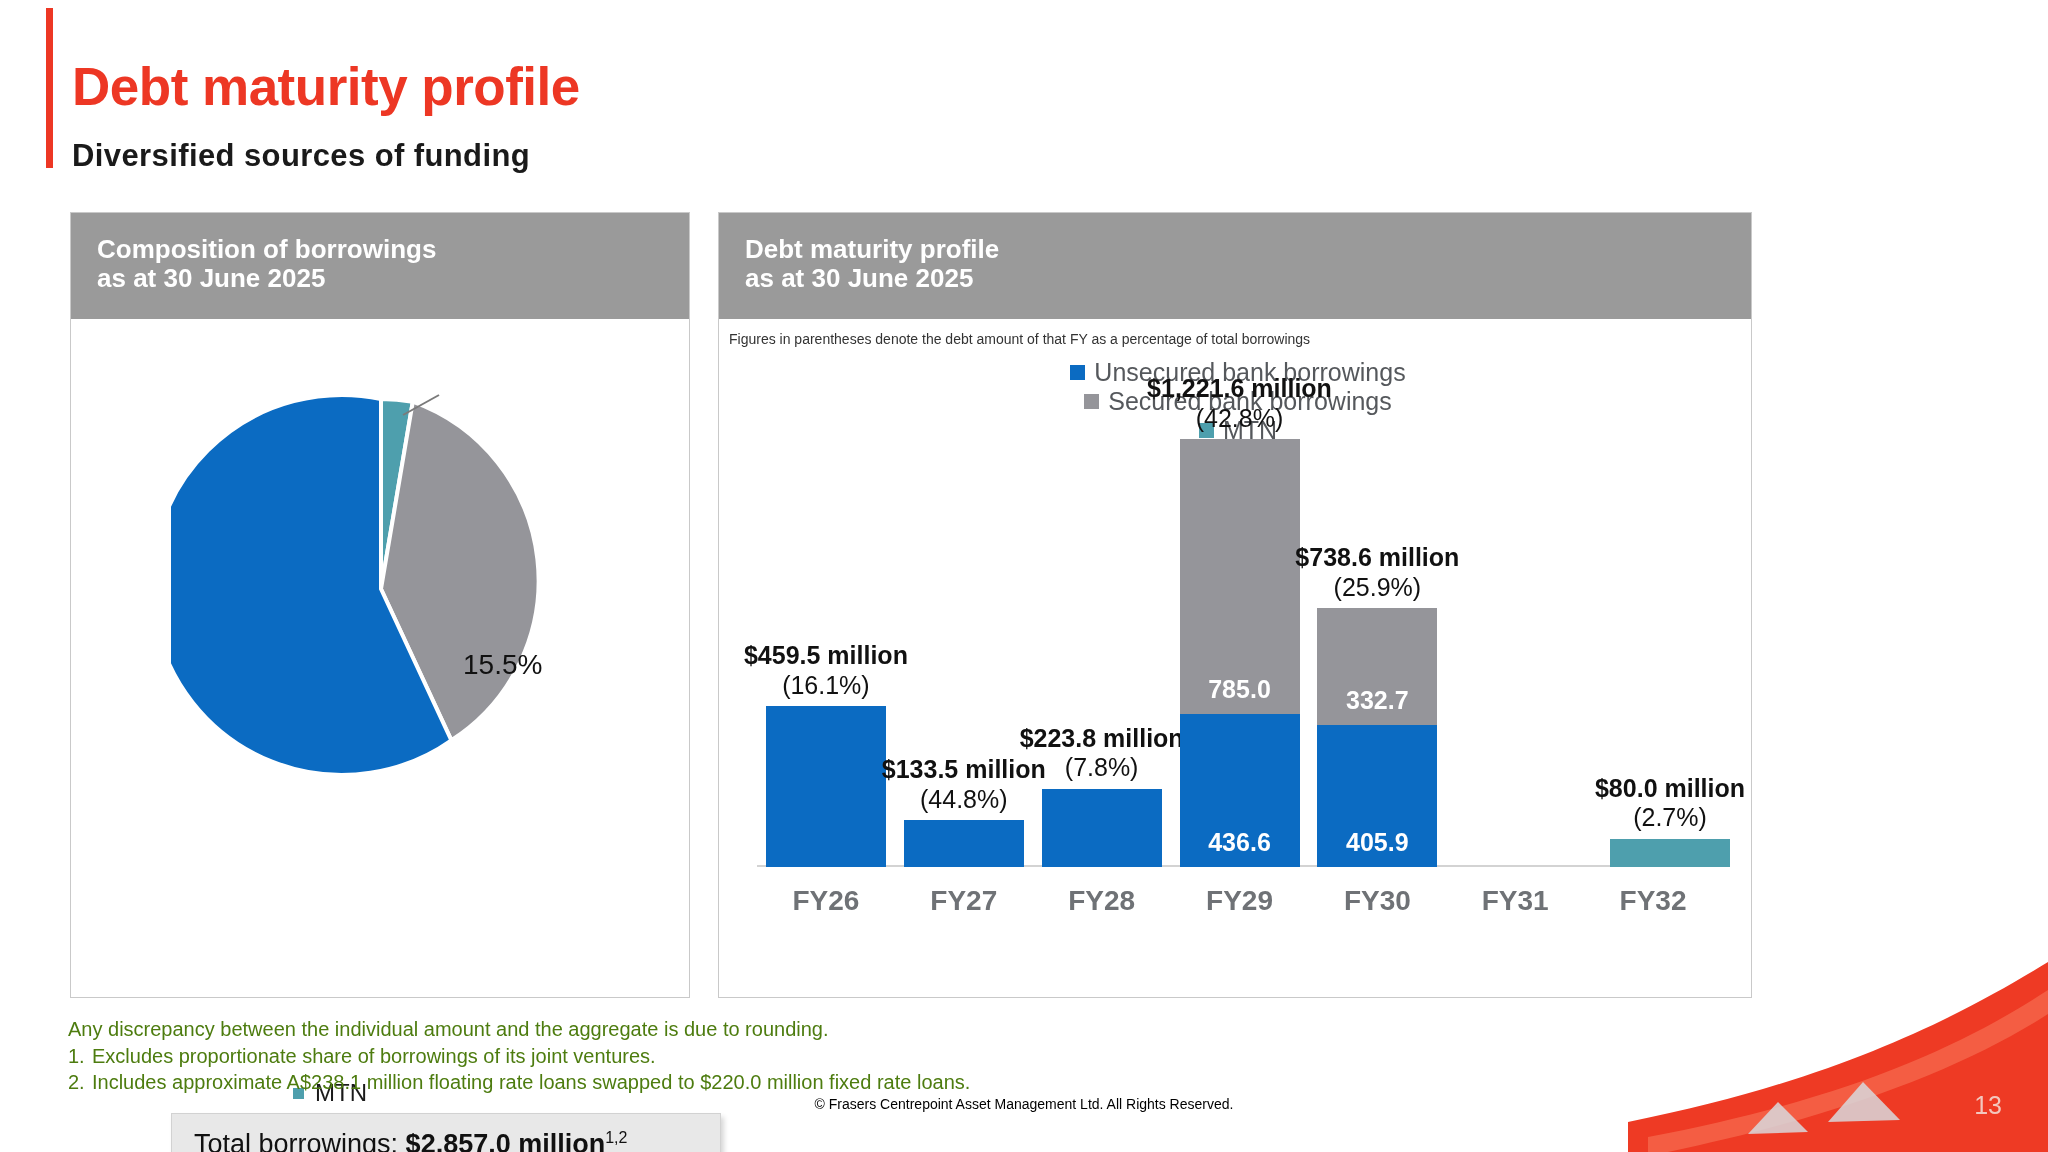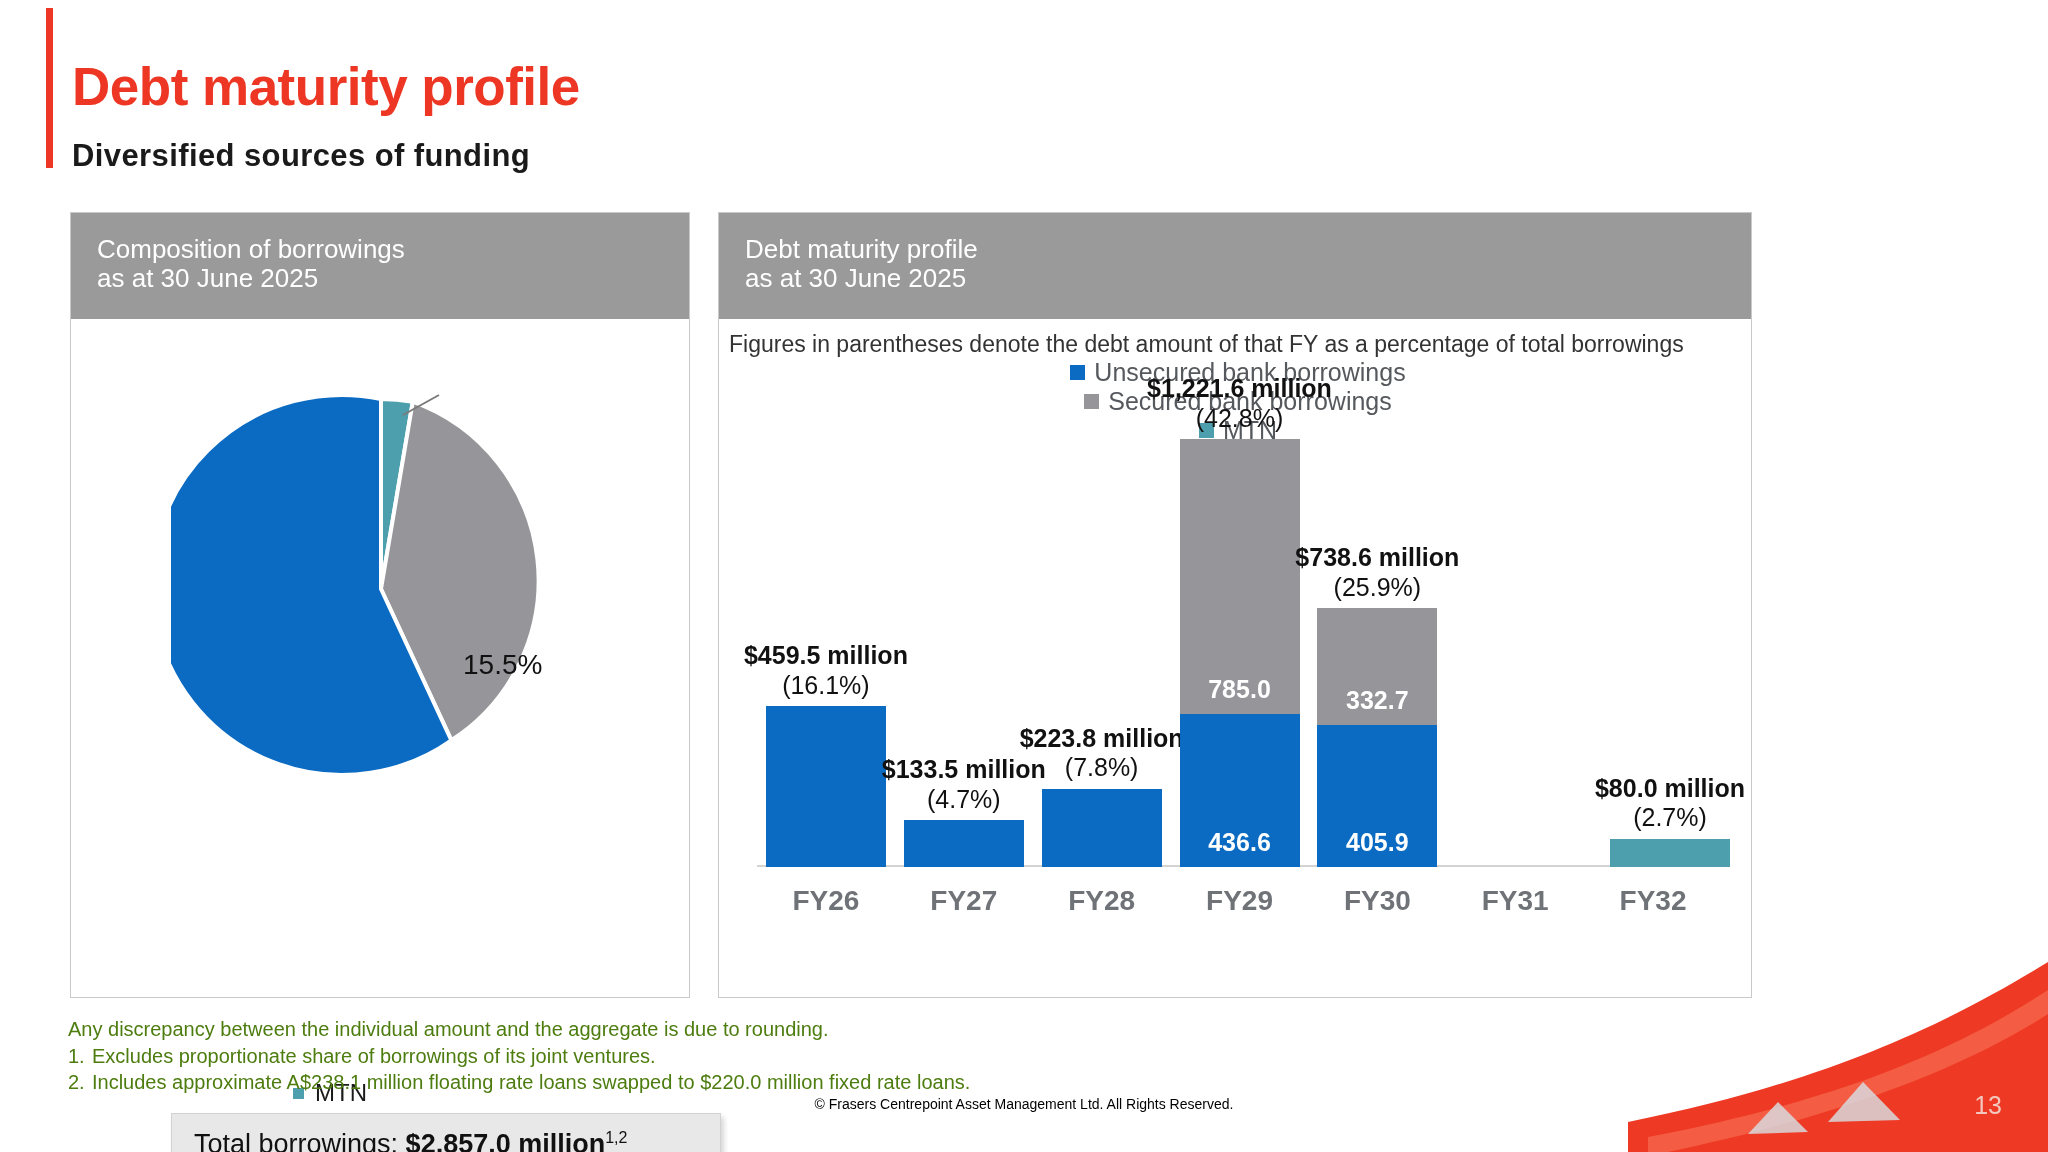--- a/index.html
+++ b/index.html
@@ -24,34 +24,34 @@
   #page-subtitle{
     position:absolute;left:72px;top:140px;
     font-size:31px;font-weight:bold;color:#1A1A1A;
     letter-spacing:0.4px;line-height:1;
   }
 
   
   .panel{position:absolute;background:#ffffff;border:1px solid #C9C9C9;box-sizing:border-box;}
   .panel-header{
     background:#9A9A9A;color:#ffffff;
-    font-size:26px;font-weight:normal;line-height:1.12;
+    font-size:26px;font-weight:bold;line-height:1.12;
     padding:22px 0 20px 26px;box-sizing:border-box;
   }
   .panel-header div{white-space:nowrap;}
 
   #left-panel{left:70px;top:212px;width:620px;height:786px;}
   #left-panel .panel-header{height:106px;}
 
   #right-panel{left:718px;top:212px;width:1034px;height:786px;}
   #right-panel .panel-header{height:106px;}
 
   #right-note{
     position:absolute;left:10px;top:118px;
-    font-size:23px;color:#333333;white-space:nowrap;
+    font-size:14px;color:#333333;white-space:nowrap;
   }
 
   
   #pie-wrap{position:absolute;left:0;top:106px;width:618px;height:678px;}
   #pie-svg{position:absolute;left:100px;top:60px;}
   #pie-callout-label{
     position:absolute;left:392px;top:330px;
     font-size:28px;color:#111;font-weight:normal;
   }
   .pie-inner-label{
@@ -217,21 +217,21 @@
         <div class="bar-toplabel">
           <span class="amt">$459.5 million</span>
           <span class="pct">(16.1%)</span>
         </div>
       </div>
       <div class="x-tick" style="left: 126.786px;">FY27</div>
       <div class="bar-col" style="left: 146.786px;">
         <div class="bar-seg" style="height: 46.7731px; background: rgb(11, 107, 194);"></div>
         <div class="bar-toplabel">
           <span class="amt">$133.5 million</span>
-          <span class="pct">(4.7%)</span>
+          <span class="pct">(44.8%)</span>
         </div>
       </div>
       <div class="x-tick" style="left: 264.643px;">FY28</div>
       <div class="bar-col" style="left: 284.643px;">
         <div class="bar-seg" style="height: 78.4106px; background: rgb(11, 107, 194);"></div>
         <div class="bar-toplabel">
           <span class="amt">$223.8 million</span>
           <span class="pct">(7.8%)</span>
         </div>
       </div>

